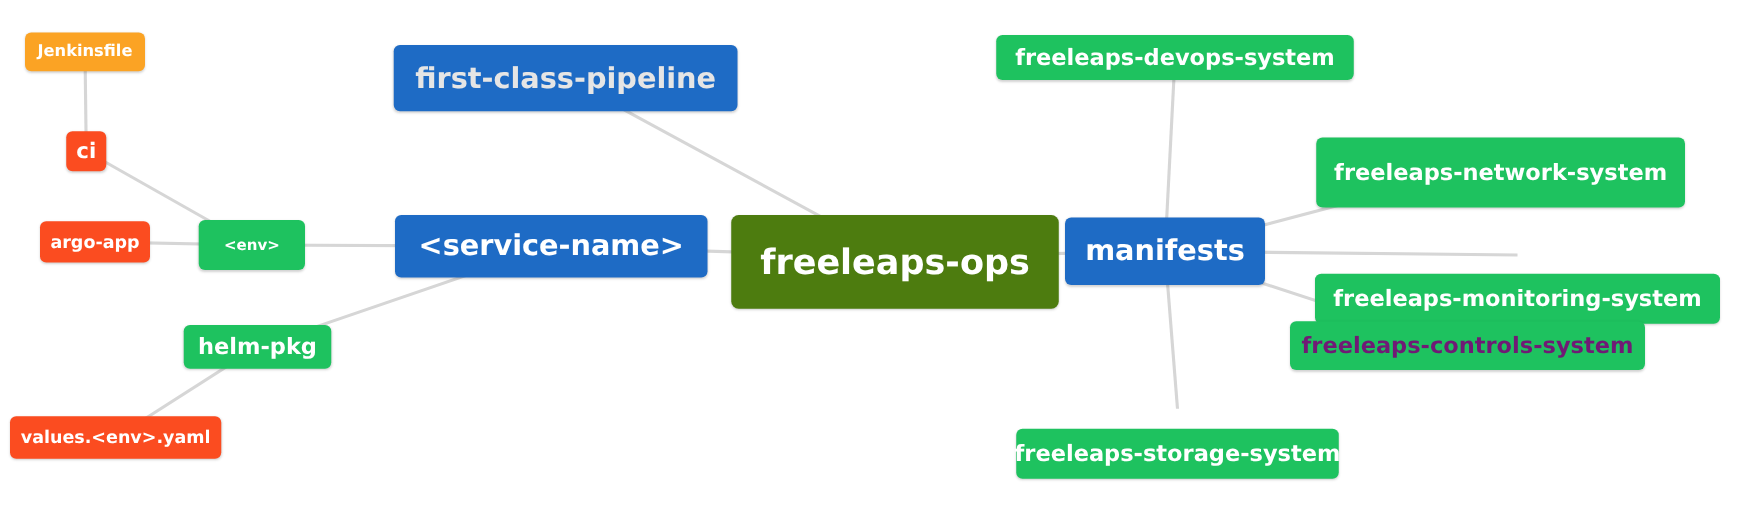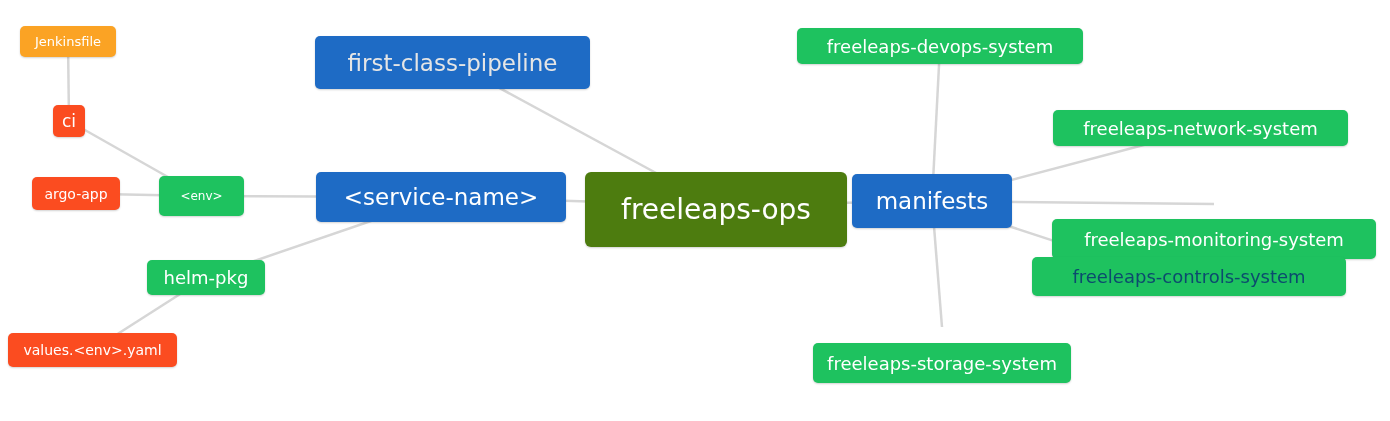--- a/index.html
+++ b/index.html
@@ -27,20 +27,21 @@
     display: flex;
     align-items: center;
     justify-content: center;
     color: #ffffff;
     border-radius: 5px;
     white-space: nowrap;
     box-sizing: border-box;
     box-shadow: 0 1px 2px rgba(0,0,0,0.18);
     cursor: pointer;
     user-select: none;
+    font-weight: bold;
   }
   .node.root { border-radius: 6px; }
 </style>
 </head>
 <body>
 
 <div id="canvas">
   <svg id="edges" viewBox="0 0 1390 421">
       <line x1="68" y1="41.5" x2="69" y2="121" stroke="#d6d6d6" stroke-width="2.5"></line>
       <line x1="69" y1="121" x2="201.5" y2="196" stroke="#d6d6d6" stroke-width="2.5"></line>
@@ -62,17 +63,17 @@
   <div class="node" style="left: 53px; top: 105px; width: 32px; height: 32px; font-size: 17px; background: rgb(251, 76, 32); color: rgb(255, 255, 255);">ci</div>
   <div class="node" style="left: 32px; top: 177px; width: 88px; height: 33px; font-size: 14px; background: rgb(251, 76, 32); color: rgb(255, 255, 255);">argo-app</div>
   <div class="node" style="left: 159px; top: 176px; width: 85px; height: 40px; font-size: 12px; background: rgb(30, 194, 95); color: rgb(255, 255, 255);">&lt;env&gt;</div>
   <div class="node" style="left: 147px; top: 260px; width: 118px; height: 35px; font-size: 18px; background: rgb(30, 194, 95); color: rgb(255, 255, 255);">helm-pkg</div>
   <div class="node" style="left: 8px; top: 333px; width: 169px; height: 34px; font-size: 14px; background: rgb(251, 76, 32); color: rgb(255, 255, 255);">values.&lt;env&gt;.yaml</div>
   <div class="node" style="left: 315px; top: 36px; width: 275px; height: 53px; font-size: 23px; background: rgb(30, 107, 197); color: #e5e5e5;">first-class-pipeline</div>
   <div class="node" style="left: 316px; top: 172px; width: 250px; height: 50px; font-size: 23px; background: rgb(30, 107, 197); color: rgb(255, 255, 255);">&lt;service-name&gt;</div>
   <div class="node root" style="left: 585px; top: 172px; width: 262px; height: 75px; font-size: 28px; background: #4d7c0f; color: rgb(255, 255, 255);">freeleaps-ops</div>
   <div class="node" style="left: 852px; top: 174px; width: 160px; height: 54px; font-size: 23px; background: rgb(30, 107, 197); color: rgb(255, 255, 255);">manifests</div>
   <div class="node" style="left: 797px; top: 28px; width: 286px; height: 36px; font-size: 18px; background: rgb(30, 194, 95); color: rgb(255, 255, 255);">freeleaps-devops-system</div>
-  <div class="node" style="left: 1053px; top: 110px; width: 295px; height: 36px; font-size: 18px; background: rgb(30, 194, 95); color: rgb(255, 255, 255);">freeleaps-network-system</div>
+  <div class="node" style="left: 1053px; top: 110px; width: 295px; height: 56px; font-size: 18px; background: rgb(30, 194, 95); color: rgb(255, 255, 255);">freeleaps-network-system</div>
   <div class="node" style="left: 1052px; top: 184px; width: 324px; height: 40px; font-size: 18px; background: rgb(30, 194, 95); color: rgb(255, 255, 255); margin-top: 35px;">freeleaps-monitoring-system</div>
-  <div class="node" style="left: 1032px; top: 257px; width: 314px; height: 39px; font-size: 18px; background: rgb(30, 194, 95); color: #0c4a6e;">freeleaps-controls-system</div>
+  <div class="node" style="left: 1032px; top: 257px; width: 284px; height: 39px; font-size: 18px; background: rgb(30, 194, 95); color: #701a75;">freeleaps-controls-system</div>
   <div class="node" style="left: 813px; top: 307px; width: 258px; height: 40px; font-size: 18px; background: rgb(30, 194, 95); color: rgb(255, 255, 255); margin-top: 36px;">freeleaps-storage-system</div>
 </div>
 
 </body></html>

